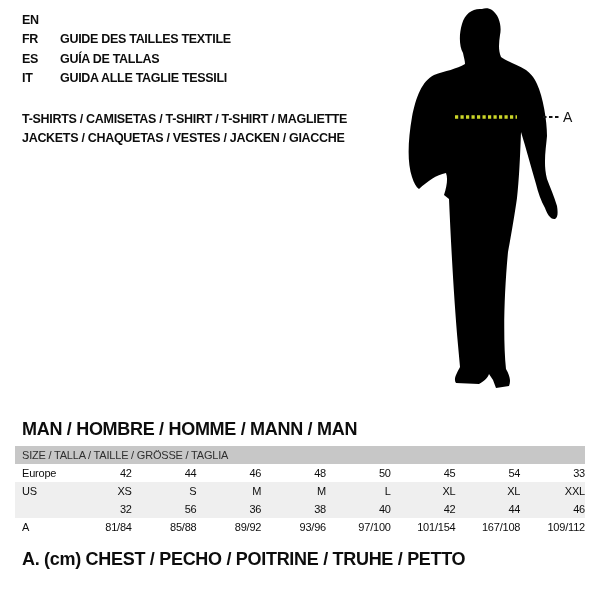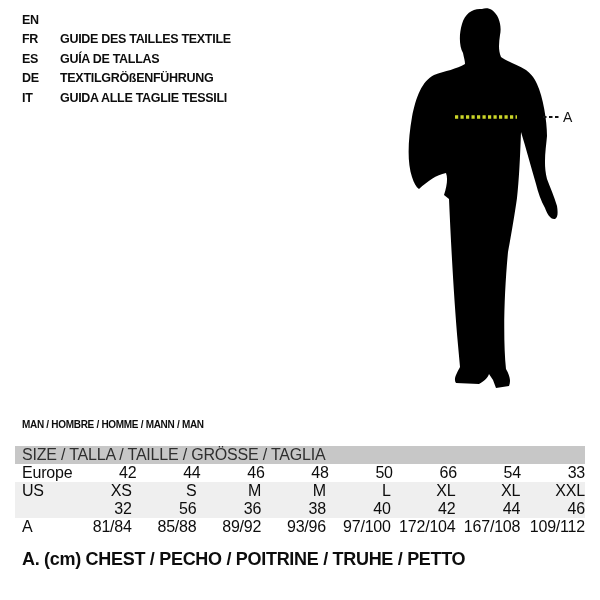--- a/index.html
+++ b/index.html
@@ -10,23 +10,23 @@
   
   .lang-block{position:absolute;left:22px;top:11px;font-weight:bold;font-size:12.5px;line-height:19.4px;letter-spacing:-0.3px;}
   .lang-row{display:flex;}
   .lang-code{width:38px;flex:0 0 38px;}
   
   .category-block{position:absolute;left:22px;top:110px;font-weight:bold;font-size:12.5px;line-height:19px;letter-spacing:-0.3px;}
   
   .figure-svg{position:absolute;left:395px;top:0;}
   .figure-svg text{font-family:"Liberation Sans", sans-serif;font-size:14px;fill:#111;}
   
-  .section-title{position:absolute;left:22px;top:419px;font-weight:bold;font-size:10px;letter-spacing:-0.3px;}
+  .section-title{position:absolute;left:22px;top:419px;font-weight:bold;font-size:18px;letter-spacing:-0.3px;}
   
-  .size-table{position:absolute;left:15px;top:446px;width:570px;font-size:16px;letter-spacing:-0.2px;}
+  .size-table{position:absolute;left:15px;top:446px;width:570px;font-size:11px;letter-spacing:-0.2px;}
   .thead{height:18px;line-height:18px;background:#c7c7c7;color:#2f2f2f;padding-left:7px;}
   .trow{display:flex;height:18px;line-height:18px;}
   .trow.shaded{background:#efefef;}
   .tlabel{flex:0 0 45px;padding-left:7px;}
   .tcell{flex:1;text-align:right;}
   
   .footnote{position:absolute;left:22px;top:549px;font-weight:bold;font-size:18px;letter-spacing:-0.3px;}
 </style>
 </head>
 <body>
@@ -39,29 +39,29 @@
     </div>
     <div class="lang-row">
       <span class="lang-code">FR</span>
       <span>GUIDE DES TAILLES TEXTILE</span>
     </div>
     <div class="lang-row">
       <span class="lang-code">ES</span>
       <span>GUÍA DE TALLAS</span>
     </div>
     <div class="lang-row">
-      <span class="lang-code">DE</span>
-      <span>TEXTILGRÖßENFÜHRUNG</span>
-    </div>
-    <div class="lang-row">
       <span class="lang-code">IT</span>
       <span>GUIDA ALLE TAGLIE TESSILI</span>
     </div>
   </div>
 
+  <div class="category-block">
+    <div>T-SHIRTS / CAMISETAS / T-SHIRT / T-SHIRT / MAGLIETTE</div>
+    <div>JACKETS / CHAQUETAS / VESTES / JACKEN / GIACCHE</div>
+  </div>
 
   <svg class="figure-svg" width="205" height="410" viewBox="0 0 205 410" xmlns="http://www.w3.org/2000/svg">
     <path d="M 87 9
              C 78 8 70 13 67 24
              C 64 34 64 46 68 53
              C 69 58 70 61 70 64
              C 62 69 50 71 39 75
              C 27 81 21 97 17 117
              C 13 140 12 162 17 177
              C 19 183 21 187 24 189
@@ -102,21 +102,21 @@
   <div class="size-table">
     <div class="thead">SIZE / TALLA / TAILLE / GRÖSSE / TAGLIA</div>
 
     <div class="trow">
       <span class="tlabel">Europe</span>
       <span class="tcell">42</span>
       <span class="tcell">44</span>
       <span class="tcell">46</span>
       <span class="tcell">48</span>
       <span class="tcell">50</span>
-      <span class="tcell">66</span>
+      <span class="tcell">45</span>
       <span class="tcell">54</span>
       <span class="tcell">33</span>
     </div>
 
     <div class="trow shaded">
       <span class="tlabel">US</span>
       <span class="tcell">XS</span>
       <span class="tcell">S</span>
       <span class="tcell">M</span>
       <span class="tcell">M</span>
@@ -138,21 +138,21 @@
       <span class="tcell">46</span>
     </div>
 
     <div class="trow">
       <span class="tlabel">A</span>
       <span class="tcell">81/84</span>
       <span class="tcell">85/88</span>
       <span class="tcell">89/92</span>
       <span class="tcell">93/96</span>
       <span class="tcell">97/100</span>
-      <span class="tcell">172/104</span>
+      <span class="tcell">101/154</span>
       <span class="tcell">167/108</span>
       <span class="tcell">109/112</span>
     </div>
   </div>
 
   <div class="footnote">A. (cm) CHEST / PECHO / POITRINE / TRUHE / PETTO</div>
 
 </div>
 
 </body></html>

